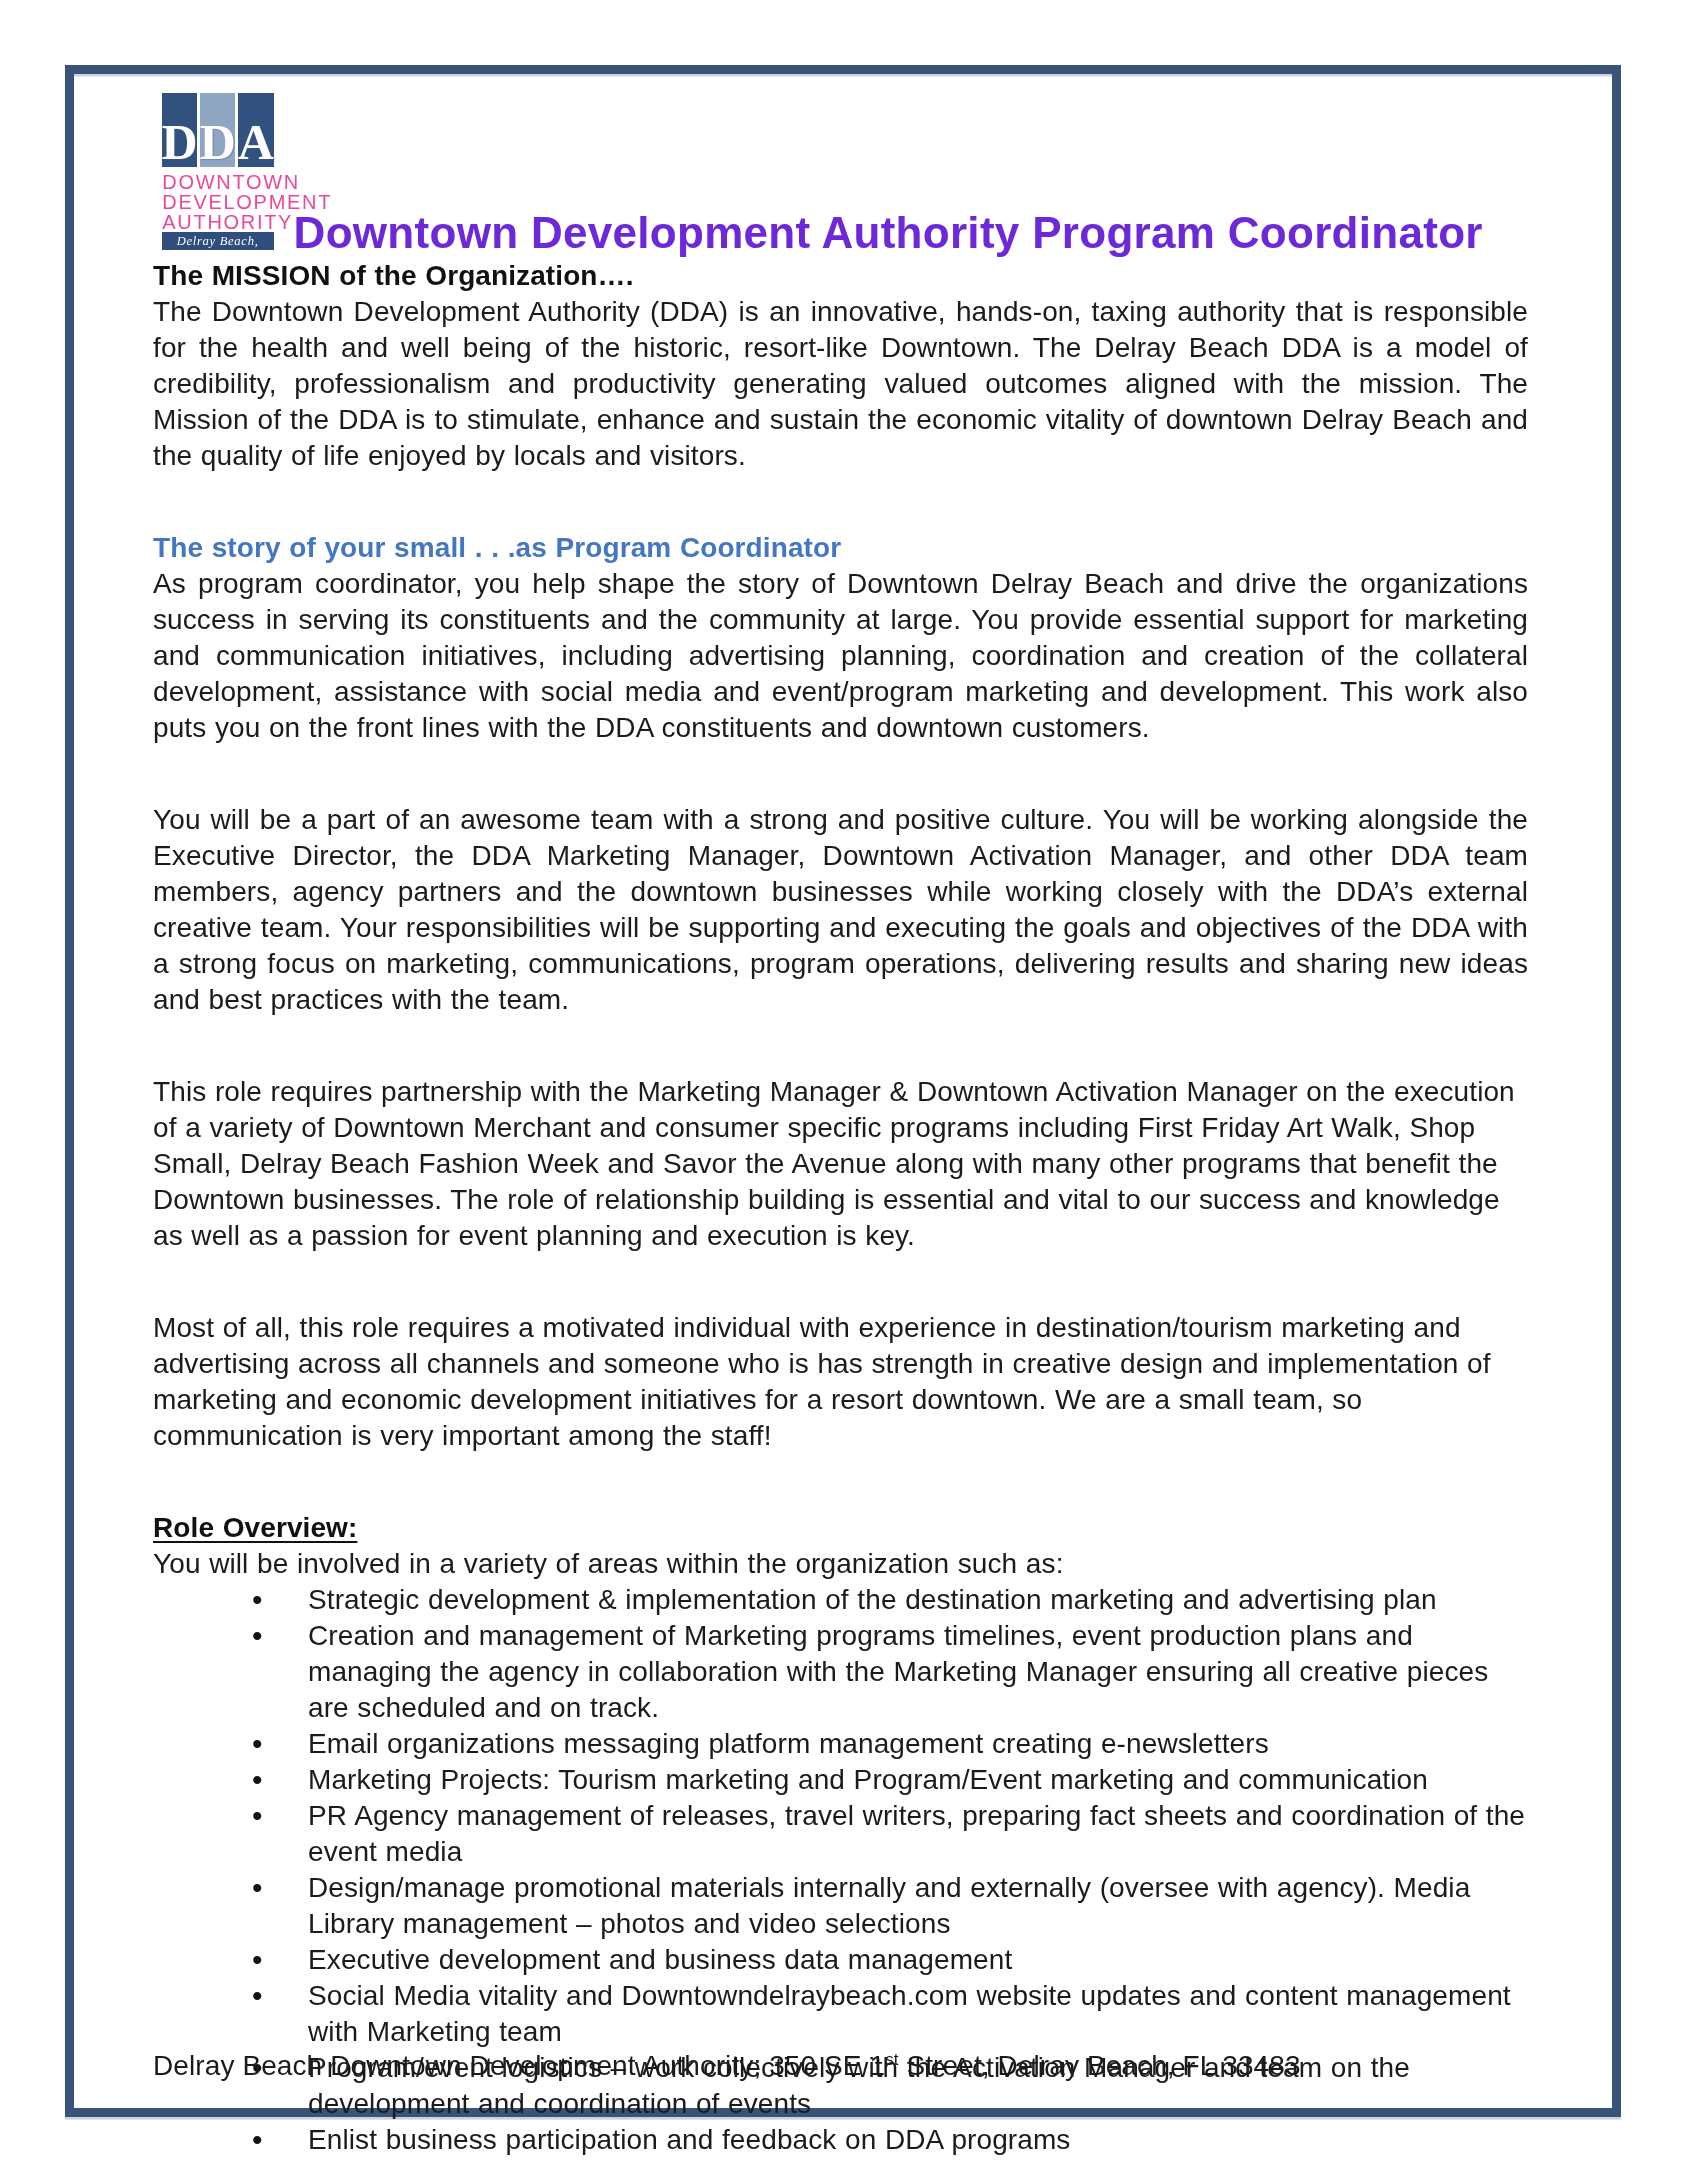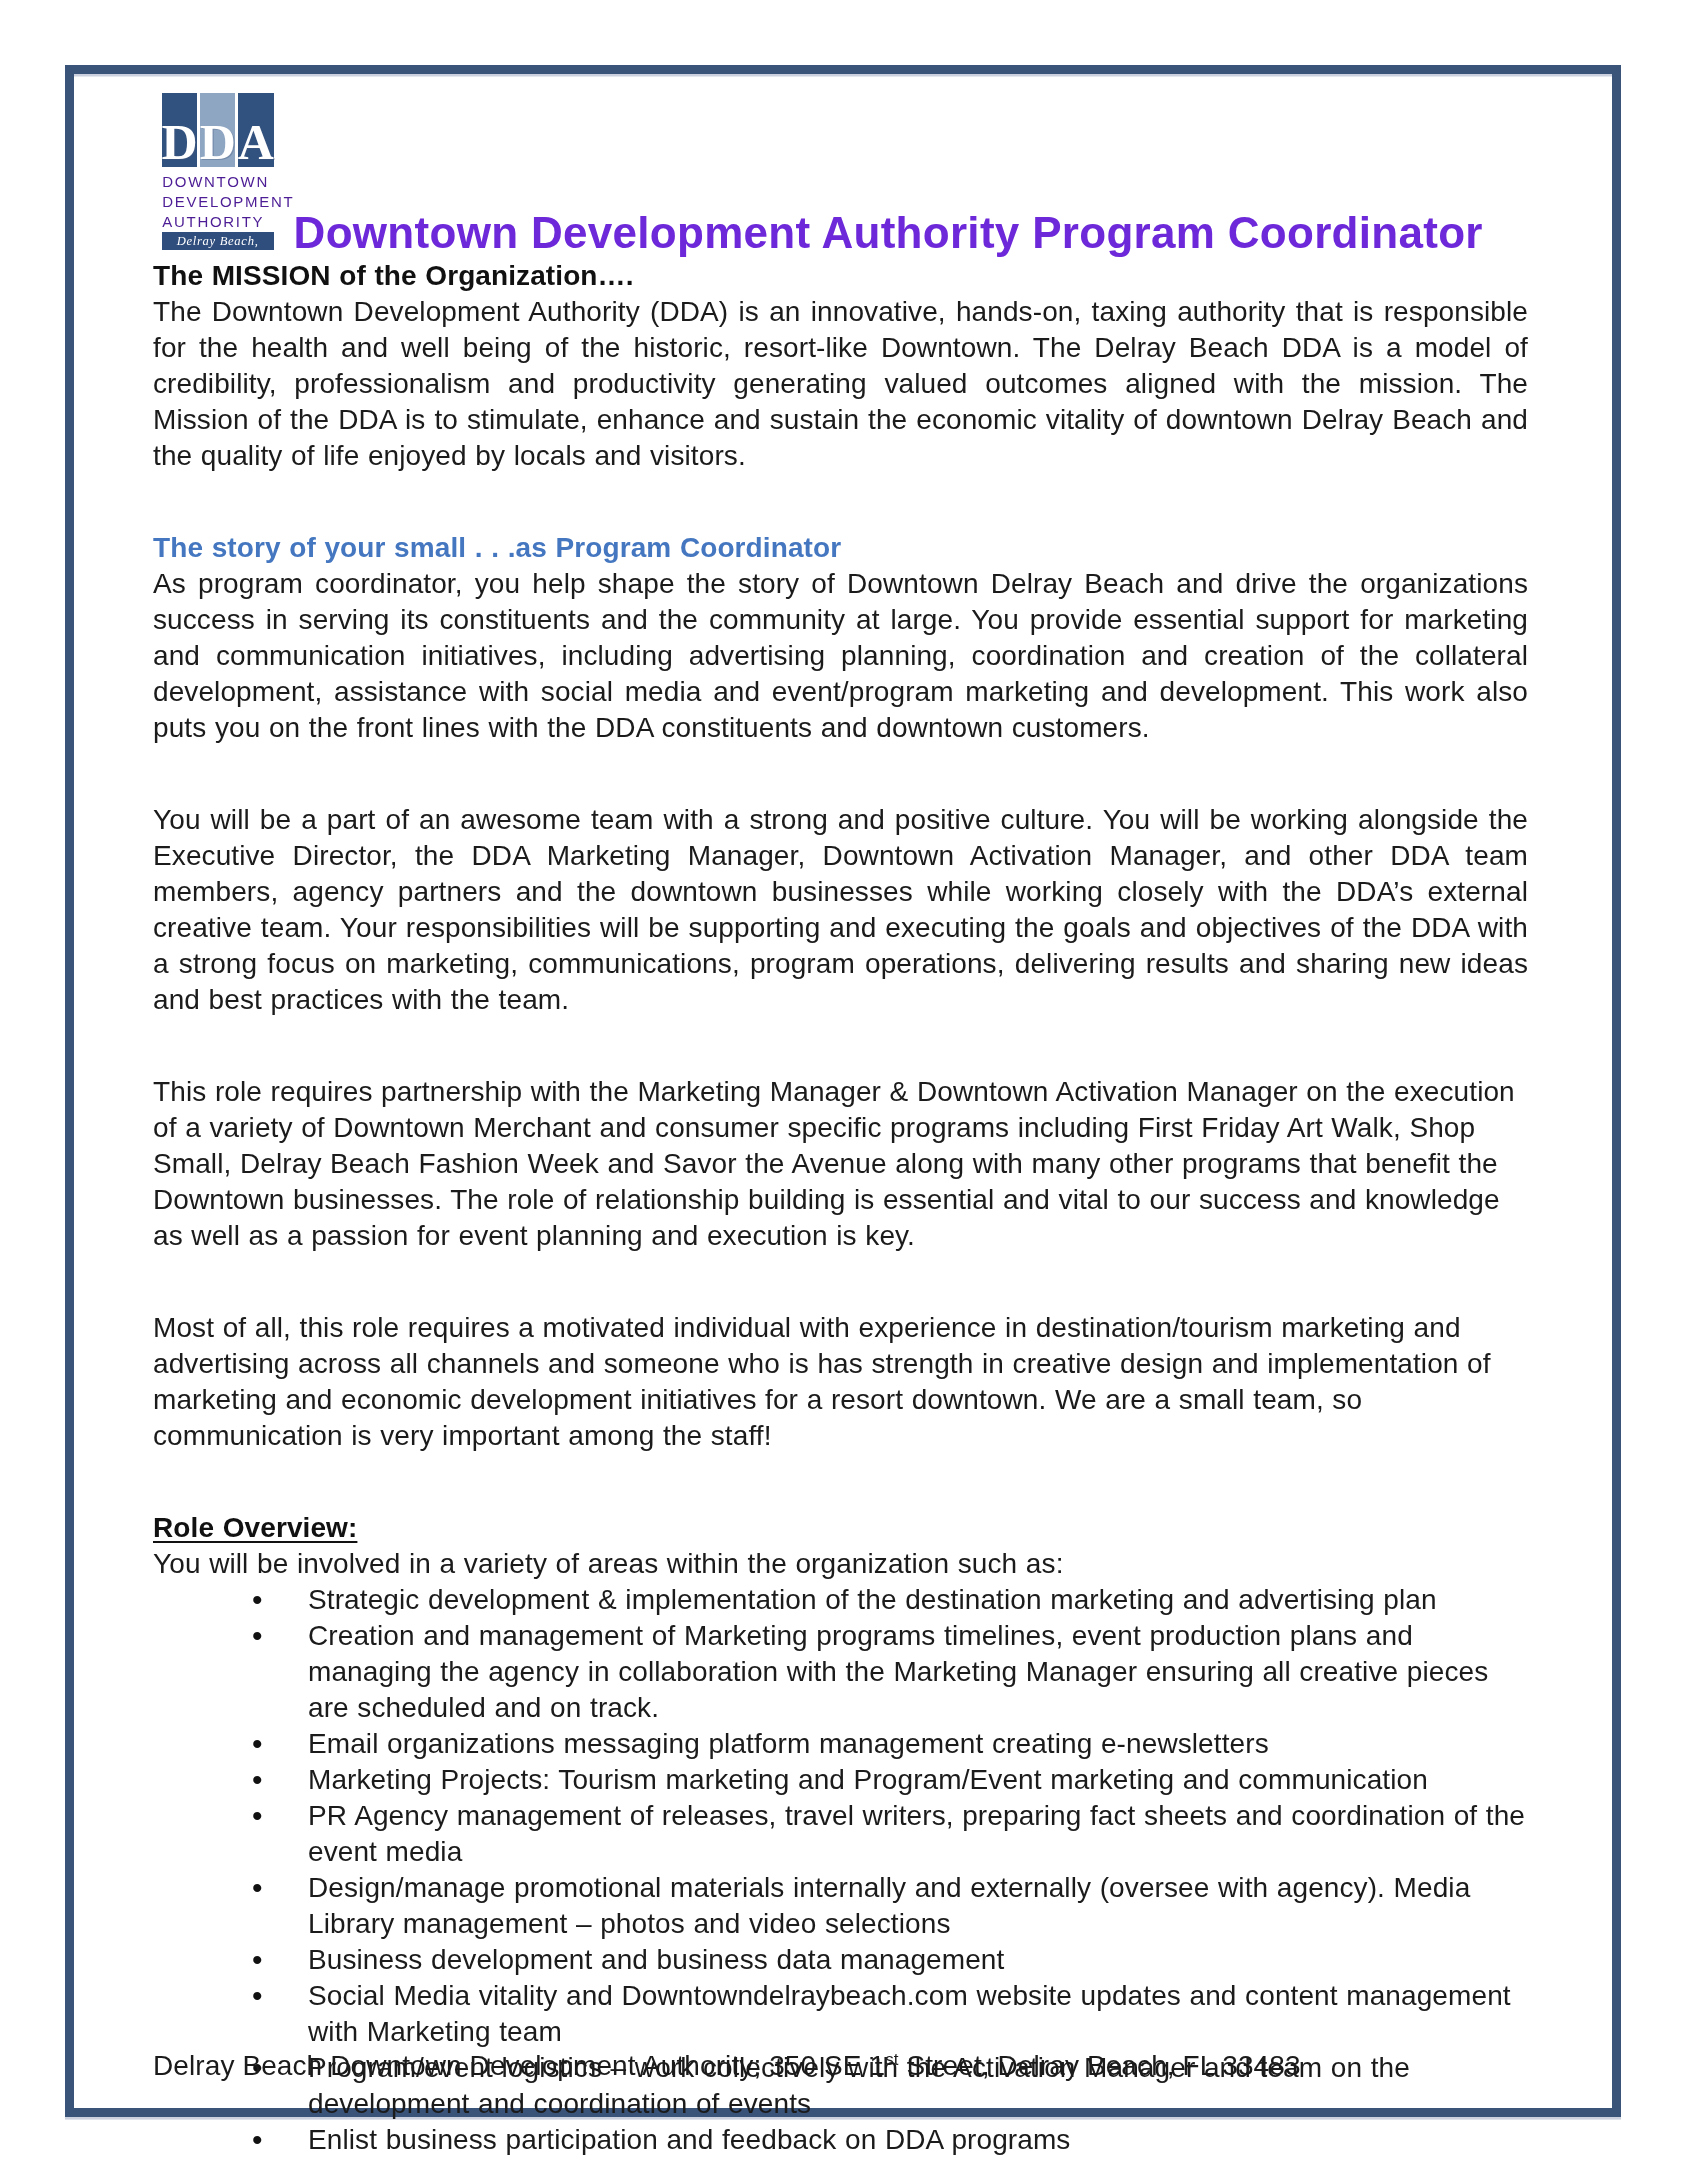--- a/index.html
+++ b/index.html
@@ -33,21 +33,21 @@
   .stripe-light { background: #8FA6C2; margin: 0 2.6px; }
   .logo-acronym {
     position: absolute; top: 24px; left: 0; right: 0;
     font-family: "Liberation Serif", serif;
     font-size: 50px; line-height: 50px; font-weight: 600;
     color: #ffffff; text-align: center; letter-spacing: 2px;
     text-shadow: 1.3px 1.3px 0 rgba(70,90,125,0.35);
   }
   .logo-words {
     position: absolute; top: 79px; left: 0.7px; right: 0;
-    color: #4c1d95; font-size: 15px; line-height: 20px;
+    color: #ec4899; font-size: 20px; line-height: 20px;
     letter-spacing: 1.7px; font-weight: 500; white-space: nowrap;
   }
   .logo-bar {
     position: absolute; left: 0; right: 0; bottom: 0; height: 18.5px;
     background: #2F4E7E; color: #ffffff; text-align: center;
     font-family: "Liberation Serif", serif; font-style: italic;
     font-size: 12.6px; line-height: 18px; letter-spacing: 0.7px;
   }
   .page-title {
     margin: 0 0 -4px 20px;
@@ -122,21 +122,21 @@
       <p class="h-underline">Role Overview:</p>
       <p>You will be involved in a variety of areas within the organization such as:</p>
 
       <ul class="role-list">
         <li>Strategic development &amp; implementation of the destination marketing and advertising plan</li>
         <li>Creation and management of Marketing programs timelines, event production plans and managing the agency in collaboration with the Marketing Manager ensuring all creative pieces are scheduled and on track.</li>
         <li>Email organizations messaging platform management creating e-newsletters</li>
         <li>Marketing Projects: Tourism marketing and Program/Event marketing and communication</li>
         <li>PR Agency management of releases, travel writers, preparing fact sheets and coordination of the event media</li>
         <li>Design/manage promotional materials internally and externally (oversee with agency). Media Library management – photos and video selections</li>
-        <li>Business development and business data management</li>
+        <li>Executive development and business data management</li>
         <li>Social Media vitality and Downtowndelraybeach.com website updates and content management with Marketing team</li>
         <li>Program/event logistics – work collectively with the Activation Manager and team on the development and coordination of events</li>
         <li>Enlist business participation and feedback on DDA programs</li>
       </ul>
 
     </div>
   </div>
 
   <div class="footer-line">
     <span>Delray Beach Downtown Development Authority; 350 SE 1</span><sup>st</sup><span> Street, Delray Beach, FL 33483</span>

